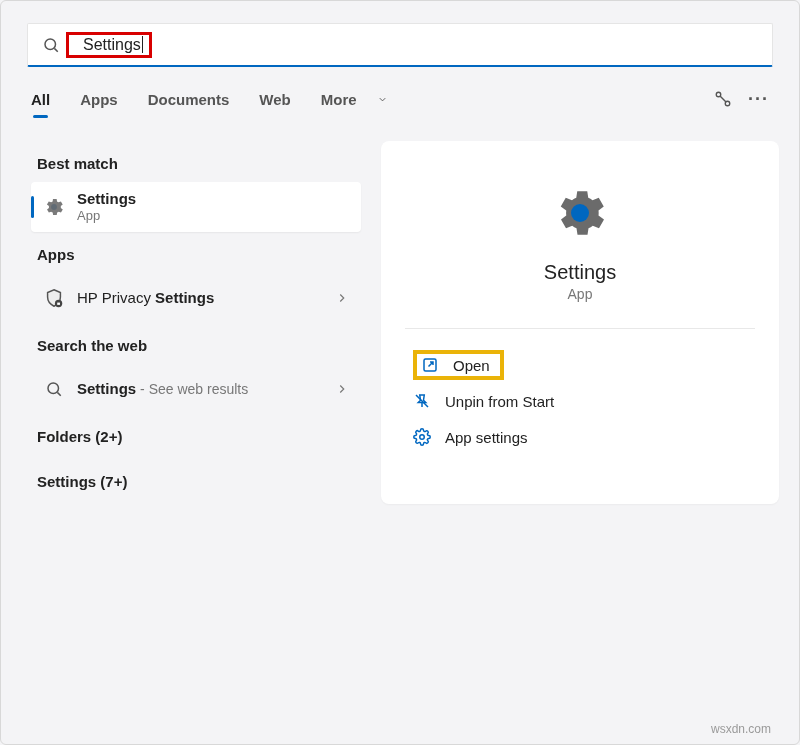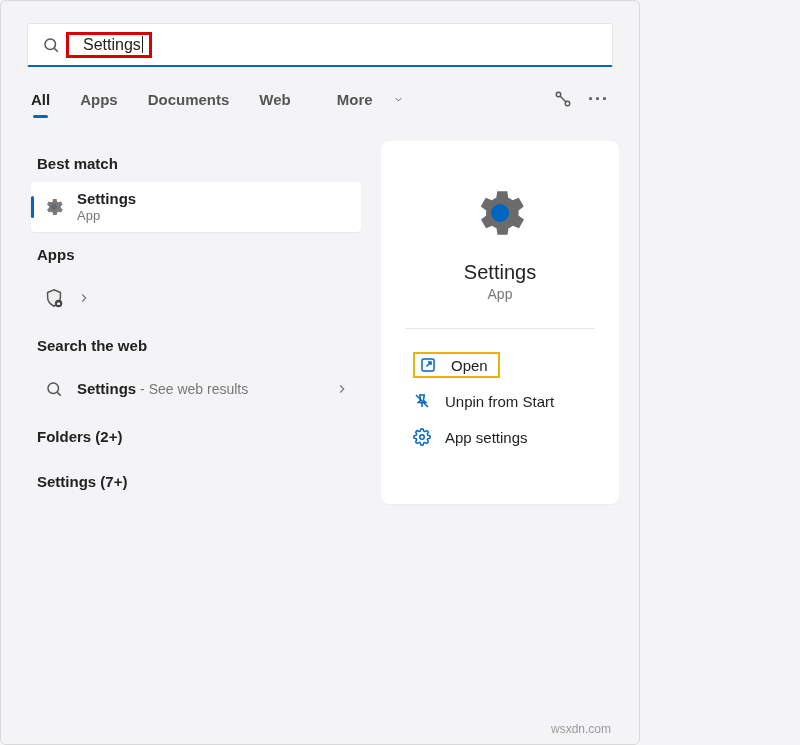--- a/index.html
+++ b/index.html
@@ -1,31 +1,31 @@
 <!DOCTYPE html>
 <html><head>
 <meta charset="utf-8">
 <style>
   * { box-sizing: border-box; margin: 0; padding: 0; font-family: "Segoe UI", -apple-system, sans-serif; }
   html, body { width: 800px; height: 745px; background: #f4f4f6; overflow: hidden; }
-  .window { width: 640px; height: 745px; background: #f4f4f6; border: 1px solid #d8d8d8; border-radius: 6px; position: relative; }
+  .window { width: 800px; height: 745px; background: #f4f4f6; border: 1px solid #d8d8d8; border-radius: 6px; position: relative; }
 
   
   .search-wrap { padding: 22px 26px 10px 26px; }
   .search-box { background: #fff; border: 1px solid #e5e5e5; border-bottom: 2px solid #0067c0; border-radius: 2px; height: 44px; display: flex; align-items: center; padding: 0 14px; }
   .search-box .icon { width: 18px; height: 18px; color: #555; flex-shrink: 0; }
   .search-text { margin-left: 10px; font-size: 16px; color: #222; border-right: 1px solid #222; padding-right: 1px; }
   .highlight-box-search { border: 3px solid #d80000; padding: 2px 6px 2px 4px; margin-left: 6px; line-height: 1; }
 
   
   .filter-row { display: flex; align-items: center; padding: 0 30px; height: 44px; font-size: 15px; color: #555; font-weight: bold; }
   .filter-tab { margin-right: 30px; cursor: pointer; position: relative; }
   .filter-tab.active { color: #222; }
   .filter-tab.active::after { content: ""; position: absolute; left: 10%; right: 10%; bottom: -10px; height: 3px; background: #0067c0; border-radius: 2px; }
-  .filter-more { display: flex; align-items: center; gap: 20px; margin-left: 16px; }
+  .filter-more { display: flex; align-items: center; gap: 20px; }
   .filter-spacer { flex: 1; }
   .filter-icon { width: 18px; height: 18px; color: #555; margin-left: 18px; cursor: pointer; }
   .filter-dots { font-size: 18px; letter-spacing: 1px; color: #555; margin-left: 16px; cursor: pointer; }
 
   
   .columns { display: flex; padding: 20px 20px 0 30px; gap: 20px; }
   .left-col { width: 330px; }
   .right-col { flex: 1; background: #fff; border-radius: 8px; padding: 24px 24px 40px 24px; box-shadow: 0 1px 2px rgba(0,0,0,0.04); }
 
   
@@ -45,21 +45,21 @@
 
   
   .preview-icon { width: 60px; height: 60px; margin: 18px auto 18px auto; display: block; }
   .preview-title { text-align: center; font-size: 20px; color: #222; margin-bottom: 2px; }
   .preview-sub { text-align: center; font-size: 14px; color: #777; margin-bottom: 26px; }
   .preview-divider { border: none; border-top: 1px solid #e8e8e8; margin: 0 0 18px 0; }
   .action-list { list-style: none; }
   .action-item { display: flex; align-items: center; height: 36px; padding: 0 8px; cursor: pointer; border-radius: 4px; }
   .action-item .aicon { width: 18px; height: 18px; margin-right: 14px; color: #0067c0; flex-shrink: 0; }
   .action-item .alabel { font-size: 15px; color: #222; }
-  .highlight-box-open { display: inline-flex; align-items: center; border: 2px solid #eab308; padding: 2px 10px 2px 4px; }
+  .highlight-box-open { display: inline-flex; align-items: center; border: 4px solid #eab308; padding: 2px 10px 2px 4px; }
 
   .watermark { position: absolute; right: 28px; bottom: 8px; font-size: 12px; color: #9a9a9a; }
 
   svg { display: block; }
 </style>
 </head>
 <body>
 
 <div class="window">
 
@@ -114,20 +114,25 @@
       </div>
 
       <div class="section-title">Apps</div>
       <div class="result-item">
         <div class="result-icon">
           <svg viewBox="0 0 24 24" width="22" height="22" fill="none" stroke="#555" stroke-width="1.6">
               <path d="M12 3l7 3v5c0 5-3 8-7 10-4-2-7-5-7-10V6z" fill="#eee"></path>
               <circle cx="17" cy="18" r="4" fill="#444" stroke="none"></circle>
               <rect x="15.5" y="17" width="3" height="2.5" fill="#fff" stroke="none"></rect>
             </svg>
+        </div>
+        <div class="result-text">
+          <span class="result-inline">
+            <span>HP Privacy </span><b>Settings</b>
+          </span>
         </div>
         <svg class="chev" viewBox="0 0 24 24" fill="none" stroke="currentColor" stroke-width="2">
             <polyline points="9 6 15 12 9 18"></polyline>
           </svg>
       </div>
 
       <div class="section-title">Search the web</div>
       <div class="result-item">
         <div class="result-icon">
           <svg viewBox="0 0 24 24" width="18" height="18" fill="none" stroke="#555" stroke-width="2">

